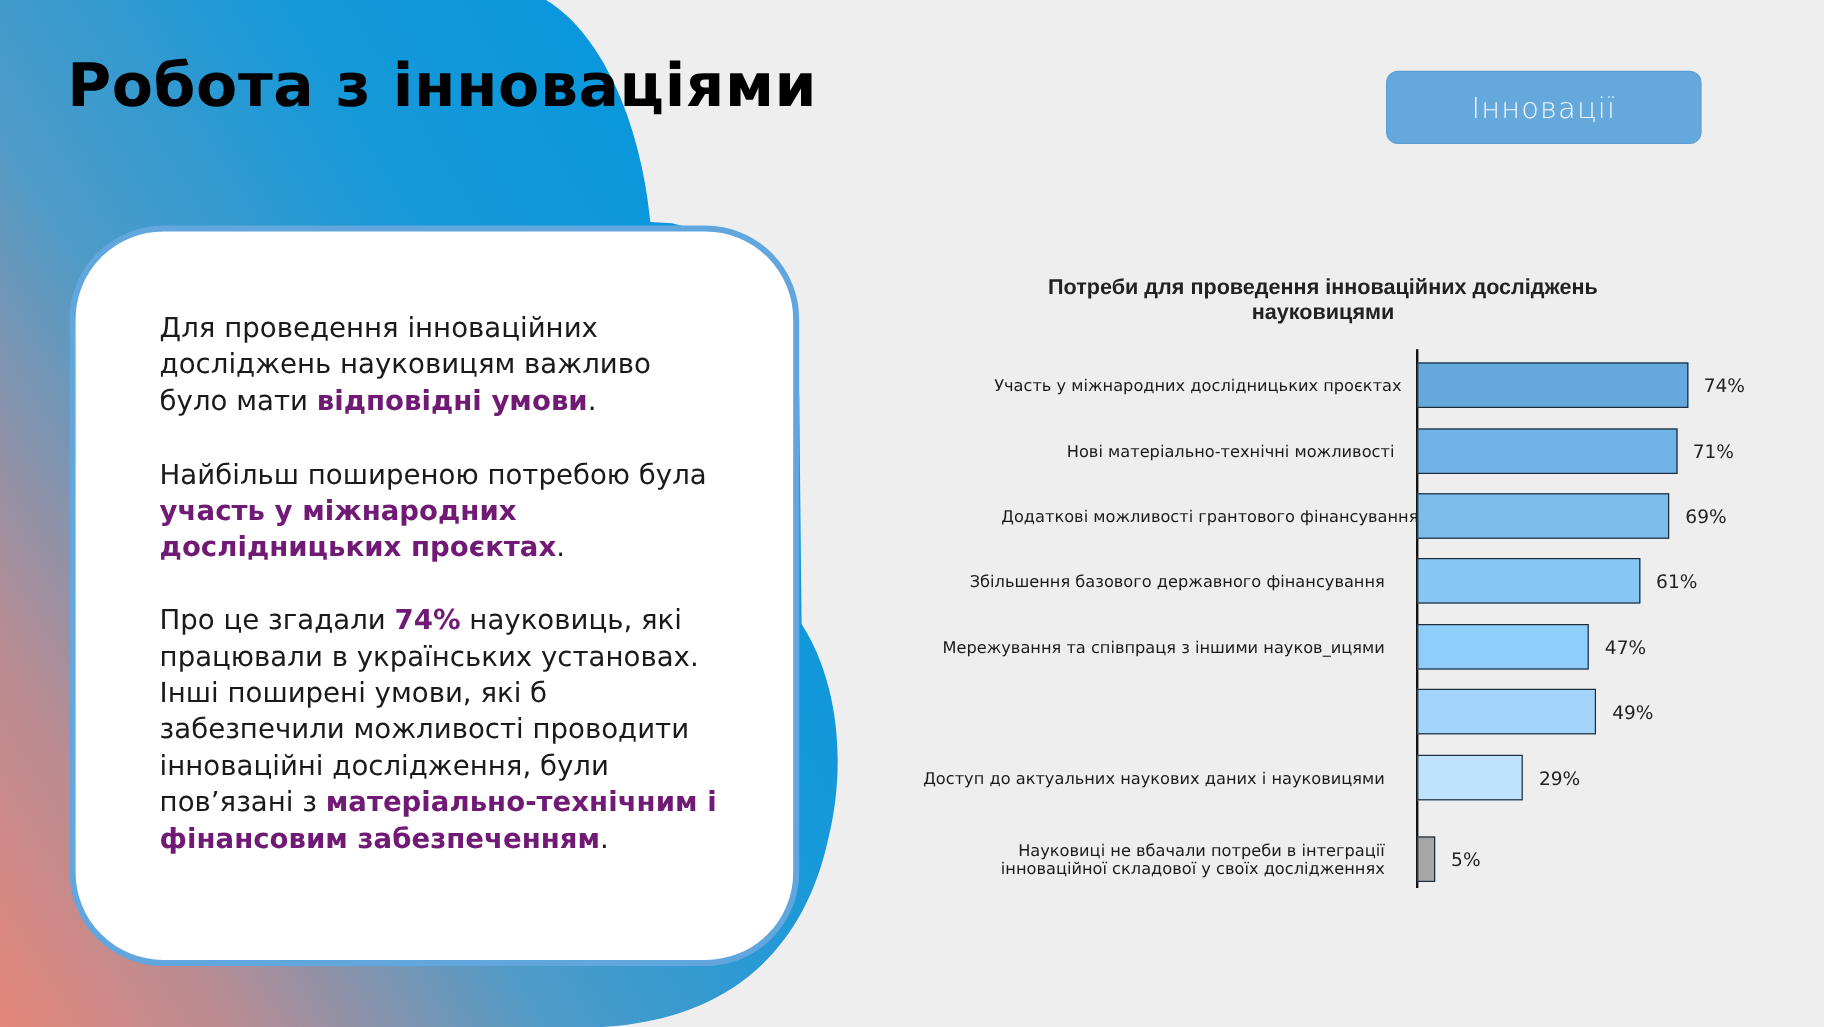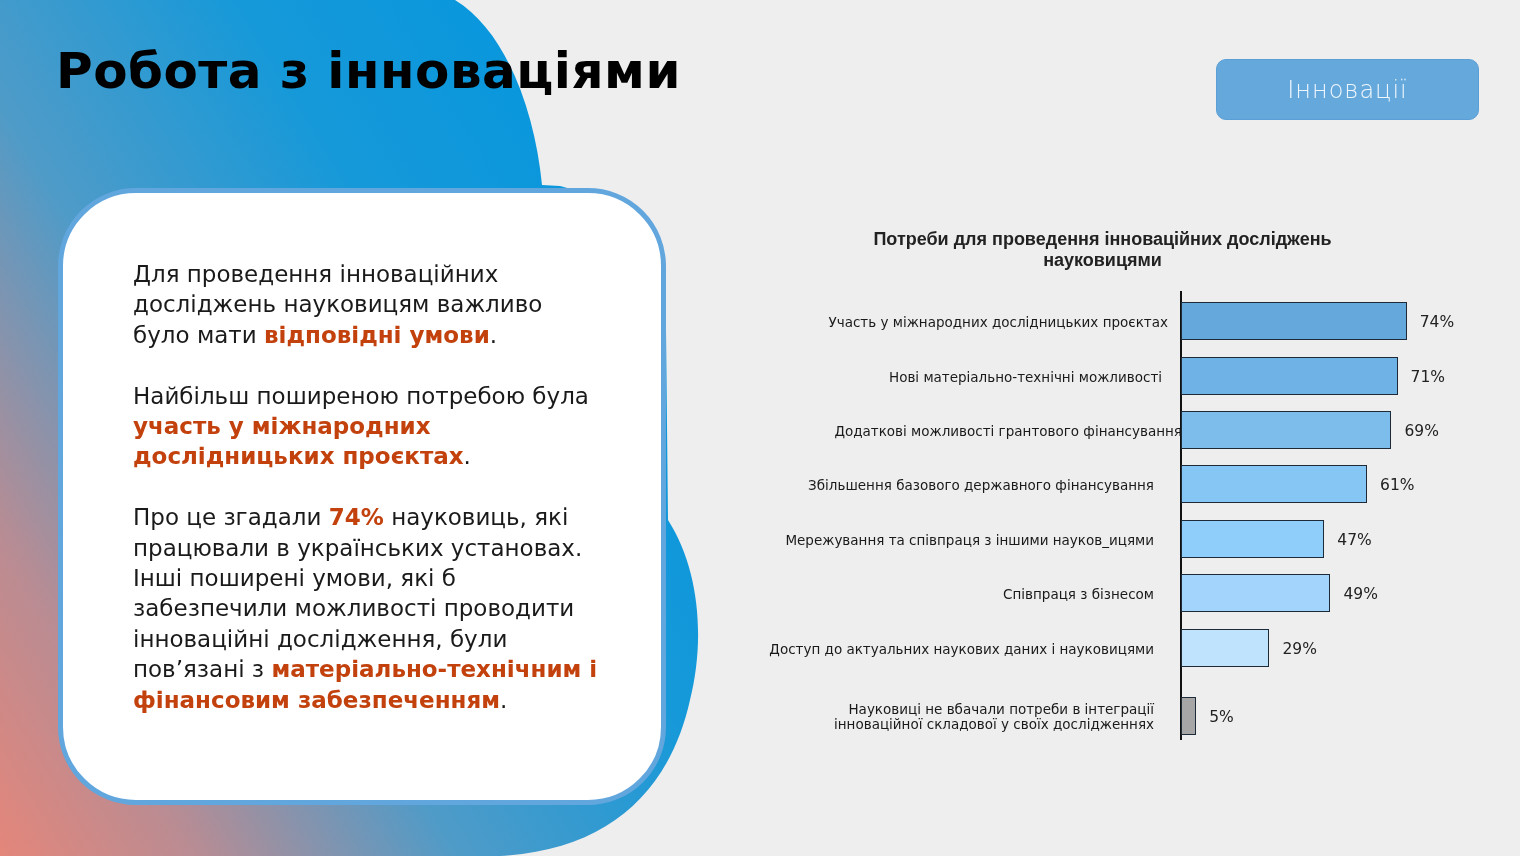--- a/index.html
+++ b/index.html
@@ -11,36 +11,36 @@
   }
   .bg-blob {
     position:absolute; left:0; top:0; width:720px; height:856px;
   }
   .page-title {
     position:absolute; left:56px; top:46px; margin:0;
     font-family:"DejaVu Sans", sans-serif; font-weight:bold;
     font-size:50px; letter-spacing:0.5px; color:#000; line-height:1;text-align:center;
   }
   .tag-button {
-    position:absolute; left:1216px; top:59px; width:263px; height:61px;
+    position:absolute; left:1155px; top:59px; width:263px; height:61px;
     background:#65a8dc; border-radius:10px; border:1px solid #5a9fd6;
     box-sizing:border-box; color:#eef6fd; display:flex; align-items:center; justify-content:center;
     font-family:"DejaVu Sans", sans-serif; font-size:24px; font-weight:300; letter-spacing:1px;
     cursor:pointer;
   }
   .card {
     position:absolute; left:58px; top:188px; width:608px; height:617px;
     background:#fff; border:5px solid #62a6de; border-radius:78px; box-sizing:border-box;
   }
   .card-text {
     position:absolute; left:70px; top:66px; width:470px;
     font-family:"DejaVu Sans", sans-serif; font-size:23px; line-height:30.4px; color:#1a1a1a;
   }
   .card-text p { margin:0 0 30.4px 0; }
-  .card-text b { font-weight:bold; color:#c2410c; }
+  .card-text b { font-weight:bold; color:#701a75; }
 
   .chart-title {
     position:absolute; left:850px; top:229px; width:505px; text-align:center;
     font-family:Liberation Sans, sans-serif; font-weight:bold; font-size:18px; line-height:21px; color:#222;
   }
   .axis-line { position:absolute; left:1180px; top:291px; width:2px; height:449px; background:#111; }
   .row { position:absolute; left:0; width:1520px; height:40px; }
   .row-label {
     position:absolute; right:366px; top:0; height:40px; display:flex; align-items:center; justify-content:flex-end;
     text-align:right; font-family:"DejaVu Sans", sans-serif; font-size:13.5px; line-height:15px; color:#1a1a1a; white-space:nowrap;
@@ -110,21 +110,20 @@
       <div class="row-label">Збільшення базового державного фінансування</div>
       <div class="bar" style="width: 186.05px; background: rgb(134, 198, 245);"></div>
       <div class="bar-value" style="left: 1380.05px;">61%</div>
     </div>
     <div class="row" style="top: 520px;">
       <div class="row-label">Мережування та співпраця з іншими науков_ицями</div>
       <div class="bar" style="width: 143.35px; background: rgb(143, 205, 251);"></div>
       <div class="bar-value" style="left: 1337.35px;">47%</div>
     </div>
     <div class="row" style="top: 574px;">
-      <div class="row-label">Співпраця з бізнесом</div>
       <div class="bar" style="width: 149.45px; background: rgb(163, 213, 252);"></div>
       <div class="bar-value" style="left: 1343.45px;">49%</div>
     </div>
     <div class="row" style="top: 629px;">
       <div class="row-label">Доступ до актуальних наукових даних і науковицями</div>
       <div class="bar" style="width: 88.45px; background: rgb(191, 226, 253);"></div>
       <div class="bar-value" style="left: 1282.45px;">29%</div>
     </div>
     <div class="row" style="top: 697px;">
       <div class="row-label" style="flex-direction: column; align-items: flex-end; justify-content: center;">

